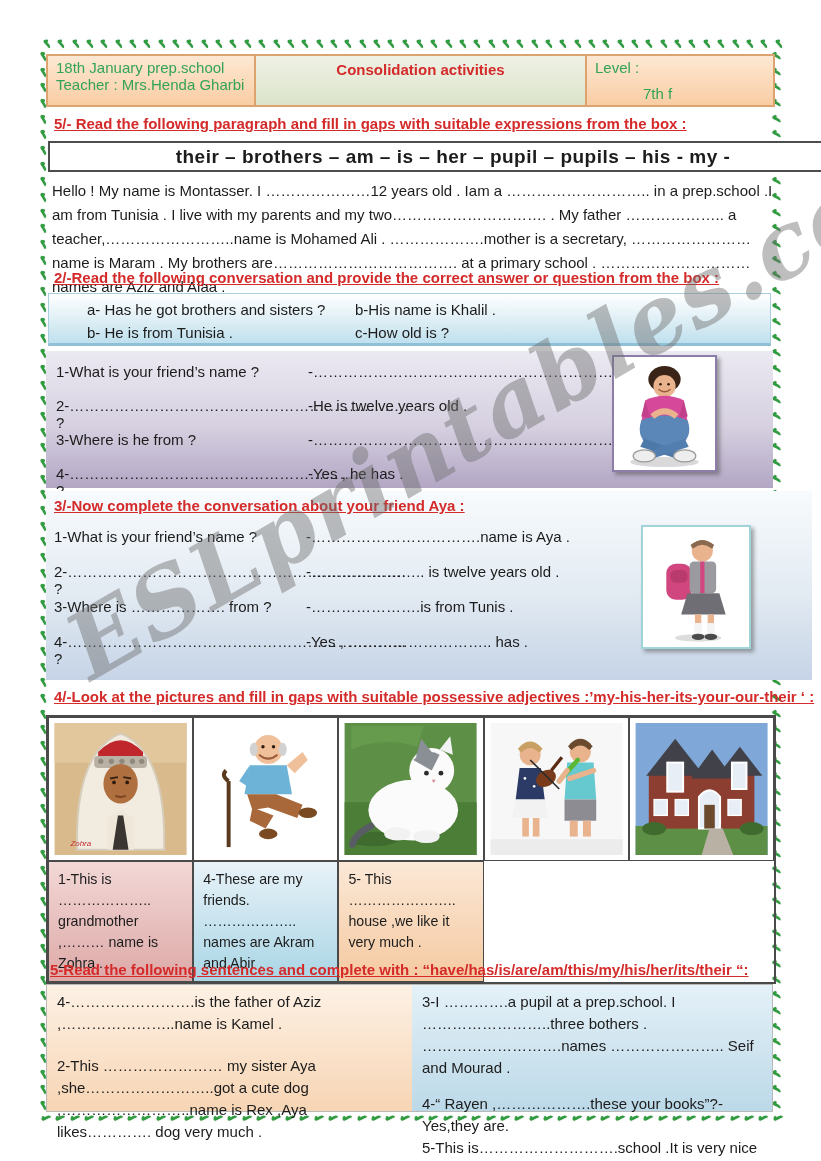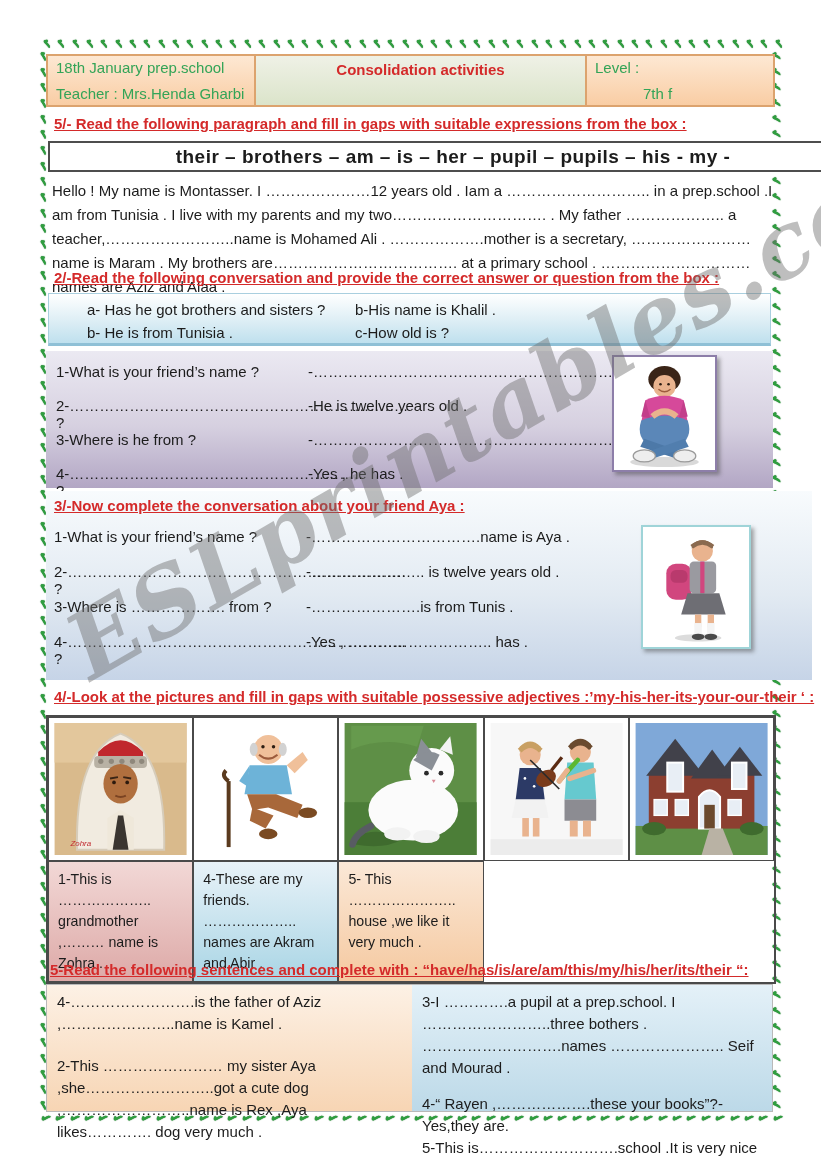--- a/index.html
+++ b/index.html
@@ -11,21 +11,21 @@
   .arrows span{display:inline-block;line-height:1;}
   .b-top{left:40px;top:36px;width:742px;height:15px;}
   .b-bottom{left:40px;top:1112px;width:742px;height:15px;}
   .b-left{left:36px;top:50px;width:15px;height:1062px;flex-direction:column;align-items:center;}
   .b-right{left:769px;top:50px;width:15px;height:1062px;flex-direction:column;align-items:center;}
   
   .header-table{position:absolute;left:46px;top:54px;width:729px;height:53px;display:flex;
                 border:2px solid #dca36e;box-sizing:border-box;}
   .header-table .cell{box-sizing:border-box;padding:3px 8px;font-size:15px;color:#33a457;}
   .hc1{width:208px;background:linear-gradient(180deg,#fde8d3,#f9cda4);border-right:2px solid #dca36e;
-       display:flex;flex-direction:column;justify-content:space-between;}
+       display:flex;flex-direction:column;justify-content:flex-start;}
   .hc2{flex:1;background:linear-gradient(180deg,#eff1e6,#dbe4ca);border-right:2px solid #dca36e;
        text-align:center;}
   .hc2 .title{color:#d42a2a;font-weight:bold;font-size:15px;margin-top:2px;}
   .hc3{width:186px;background:linear-gradient(180deg,#fde8d3,#f9cda4);
        display:flex;flex-direction:column;justify-content:space-between;}
   .hc3 .cls{padding-left:48px;}
   
   .redh{position:absolute;color:#d42a2a;font-weight:bold;font-size:15px;
         text-decoration:underline;white-space:nowrap;}
   

